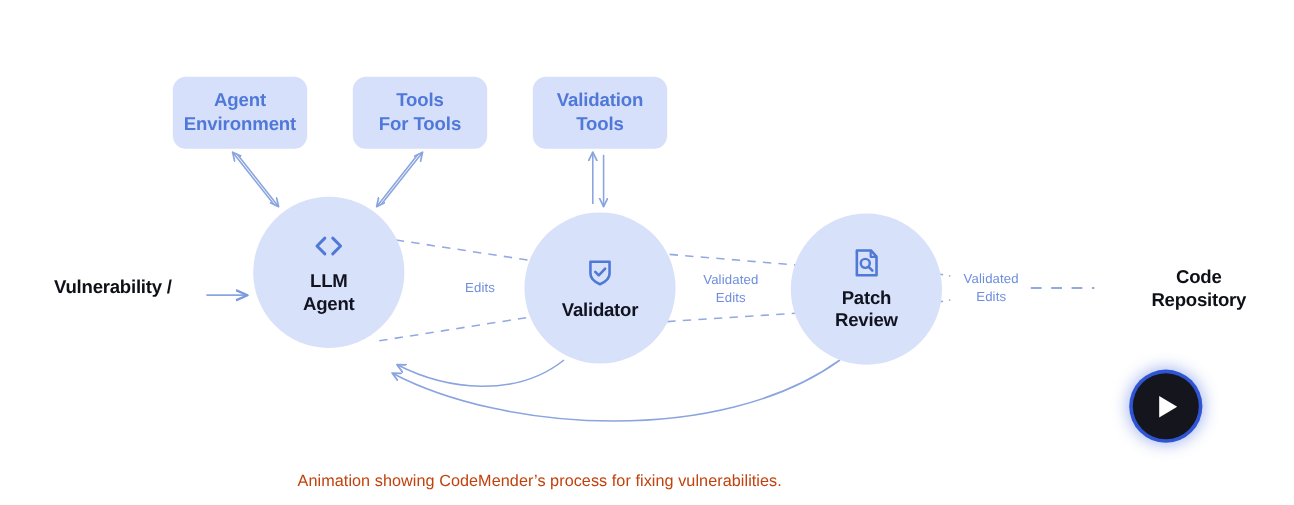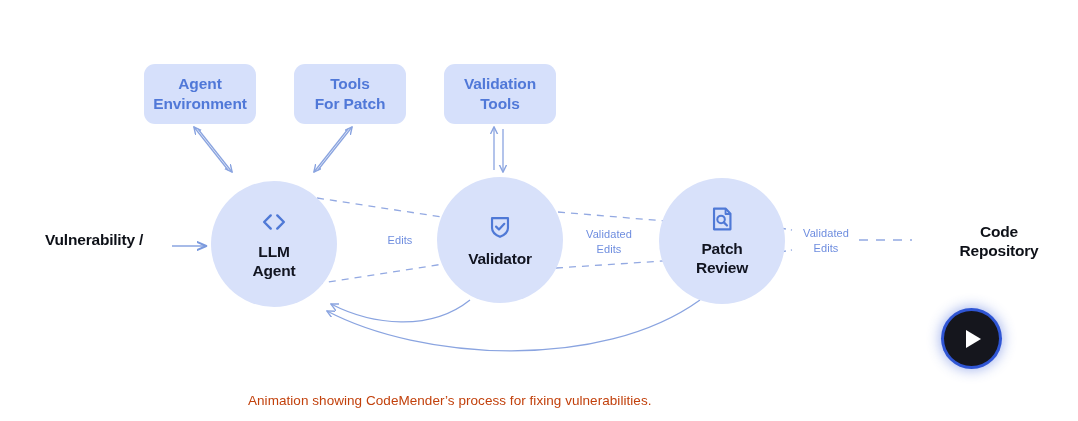--- a/index.html
+++ b/index.html
@@ -68,21 +68,21 @@
     margin-bottom: 6px;
   }
   .node-label {
     color: #111420;
     font-size: 15.5px;
     font-weight: bold;
     line-height: 1.22;
     text-align: center;
     letter-spacing: -0.2px;
   }
-  #node-llm-agent    { left: 211px; top: 181px; }
+  #node-llm-agent    { left: 211px; top: 164px; }
   #node-validator    { left: 437px; top: 177px; }
   #node-patch-review { left: 659px; top: 178px; }
   #node-validator .node-label { margin-top: 2px; }
 
   
   .edge-label {
     position: absolute;
     color: #0d1017;
     font-size: 15.5px;
     font-weight: bold;
@@ -183,21 +183,21 @@
   <div class="tool-box" id="box-agent-env">
     <div class="tool-label">
       <span>Agent</span><br>
       <span>Environment</span>
     </div>
   </div>
 
   <div class="tool-box" id="box-tools">
     <div class="tool-label">
       <span>Tools</span><br>
-      <span>For Patch</span>
+      <span>For Tools</span>
     </div>
   </div>
 
   <div class="tool-box" id="box-validation">
     <div class="tool-label">
       <span>Validation</span><br>
       <span>Tools</span>
     </div>
   </div>
 

